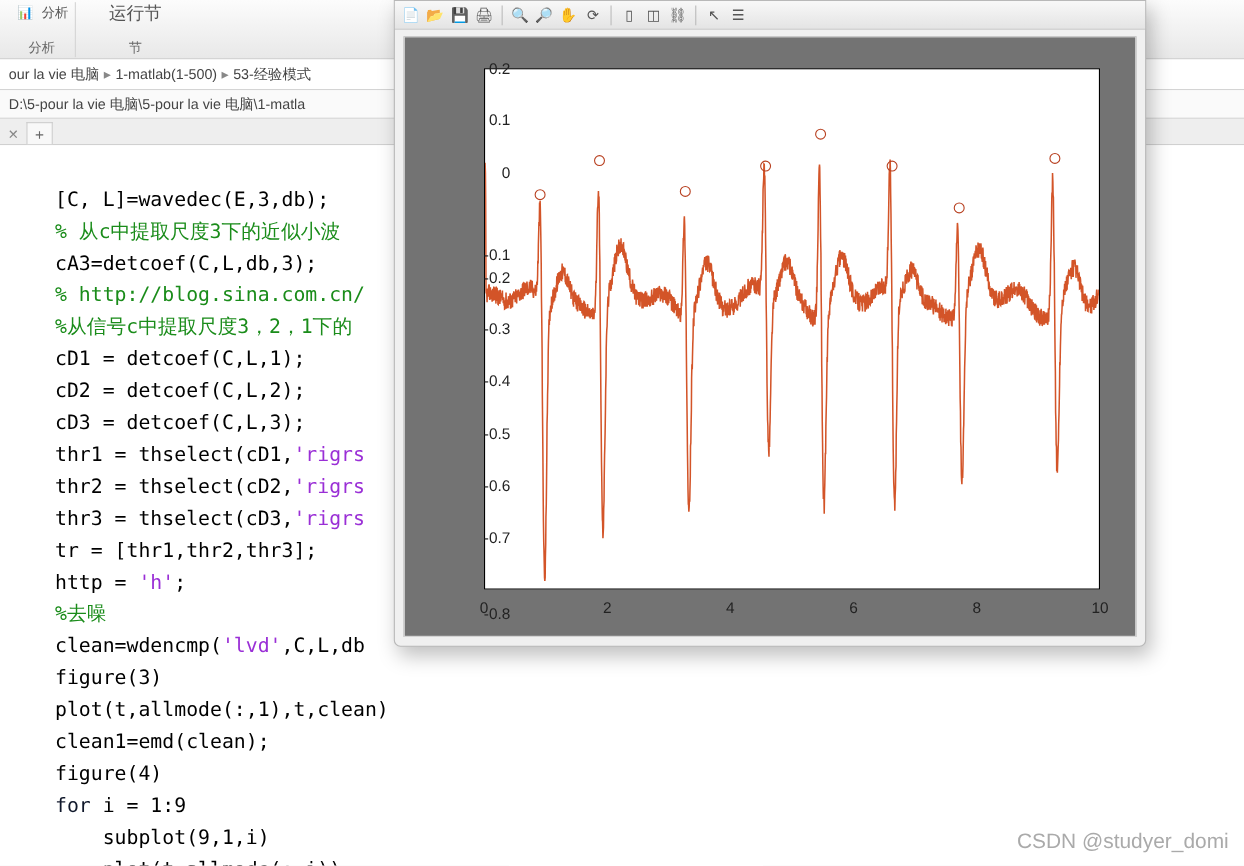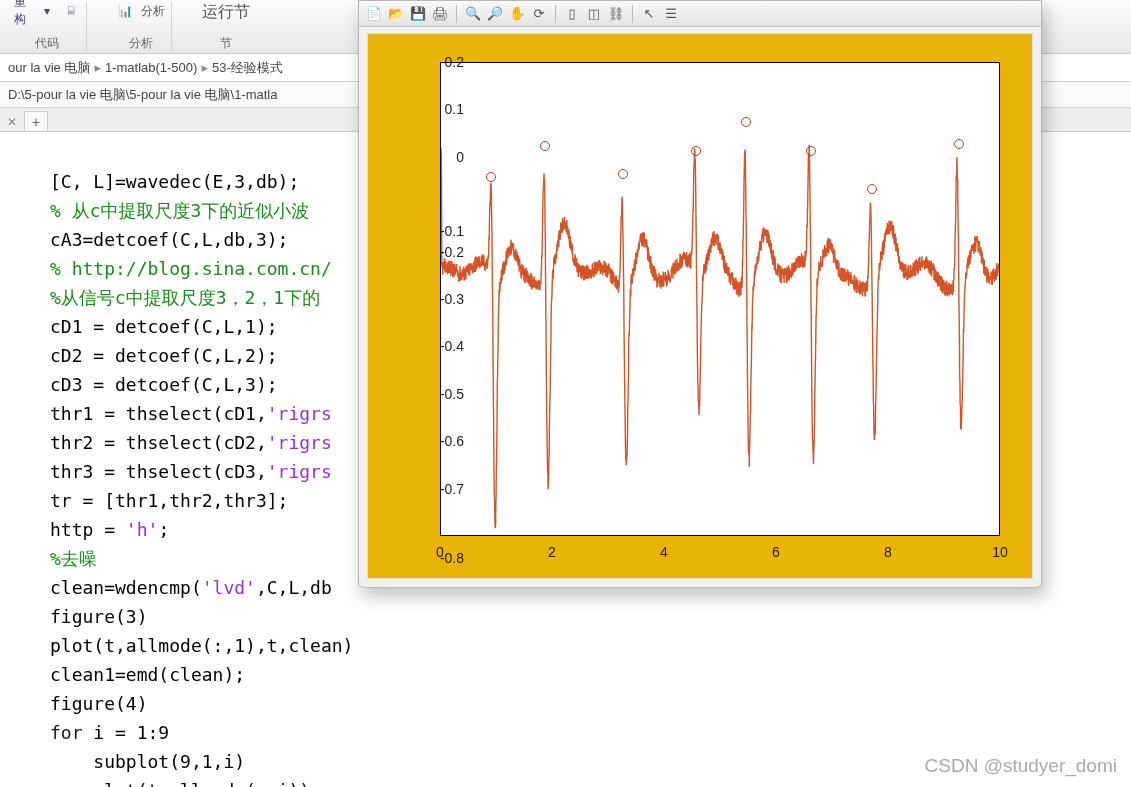--- a/index.html
+++ b/index.html
@@ -114,21 +114,21 @@
 }
 .ft-btn {
   width: 18px; height: 18px;
   display: inline-flex; align-items: center; justify-content: center;
   font-size: 13px; color: #555;
 }
 .ft-sep { width: 1px; height: 18px; background: #bbb; margin: 0 3px; }
 .axes-area {
   position: absolute;
   top: 32px; left: 8px; right: 8px; bottom: 8px;
-  background: #eab308;
+  background: #737373;
   border: 1px solid #ddd;
 }
 .axes-box {
   position: absolute;
   left: 72px; top: 28px;
   width: 560px; height: 474px;
   border: 1px solid #000;
   background: #fff;
 }
 .ytick {
@@ -156,28 +156,20 @@
   position: absolute; width: 10px; height: 10px;
   border: 1.2px solid #b84020; border-radius: 50%;
   transform: translate(-50%,-50%);
   background: transparent;
 }
 </style>
 </head>
 <body>
 
 <div class="toolbar">
-  <div class="toolbar-group">
-    <div class="toolbar-row">
-      <span class="tb-btn">重构</span>
-      <span class="tb-btn">▾</span>
-      <span class="tb-btn">⌸</span>
-    </div>
-    <span class="tb-label">代码</span>
-  </div>
   <div class="toolbar-group">
     <div class="toolbar-row">
       <span class="tb-btn">📊</span>
       <span style="font-size:12px;">分析</span>
     </div>
     <span class="tb-label">分析</span>
   </div>
   <div class="toolbar-group">
     <div class="toolbar-row">
       <span style="font-size:16px;">运行节</span>

